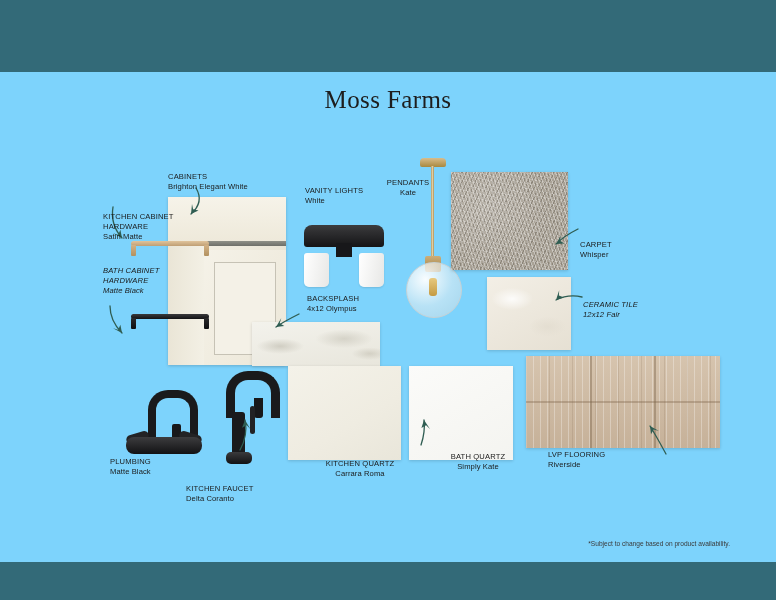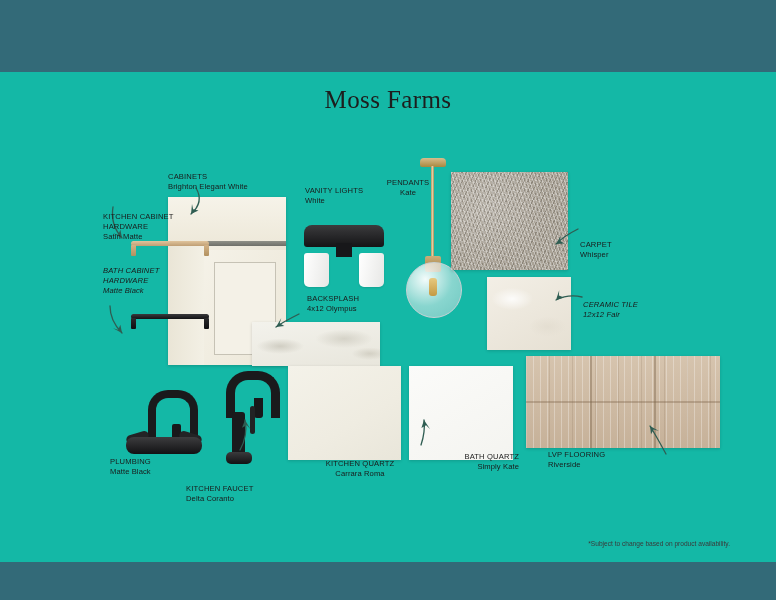--- a/index.html
+++ b/index.html
@@ -3,21 +3,21 @@
 <meta charset="utf-8">
 <style>
   html,body{margin:0;padding:0;}
   body{
     width:776px;height:600px;
     background:#ffffff;
     font-family:"Liberation Sans",sans-serif;
     overflow:hidden;
     position:relative;
   }
-  .board{position:absolute;inset:0;background:#14b8a6;}
+  .board{position:absolute;inset:0;background:#7dd3fc;}
 
   
   .band{position:absolute;left:0;width:776px;background:#336a78;}
   .band-top{top:0;height:72px;}
   .band-bottom{top:562px;height:38px;}
 
   
   .title-wrap{position:absolute;left:0;top:86px;width:776px;text-align:center;}
   .title{
     font-family:"Liberation Serif",serif;
@@ -299,21 +299,21 @@
   <div class="lbl" style="left:186px;top:484px;">
     <div class="cap">KITCHEN FAUCET</div>
     <div class="val">Delta Coranto</div>
   </div>
 
   <div class="lbl ctr" style="left:312px;top:459px;width:96px;">
     <div class="cap">KITCHEN QUARTZ</div>
     <div class="val">Carrara Roma</div>
   </div>
 
-  <div class="lbl ctr" style="left:437px;top:452px;width:82px;text-align:right;">
+  <div class="lbl ctr" style="left:437px;top:452px;width:82px;">
     <div class="cap">BATH QUARTZ</div>
     <div class="val">Simply Kate</div>
   </div>
 
   <div class="lbl" style="left:548px;top:450px;">
     <div class="cap">LVP FLOORING</div>
     <div class="val">Riverside</div>
   </div>
 
   <div class="footnote">*Subject to change based on product availability.</div>

